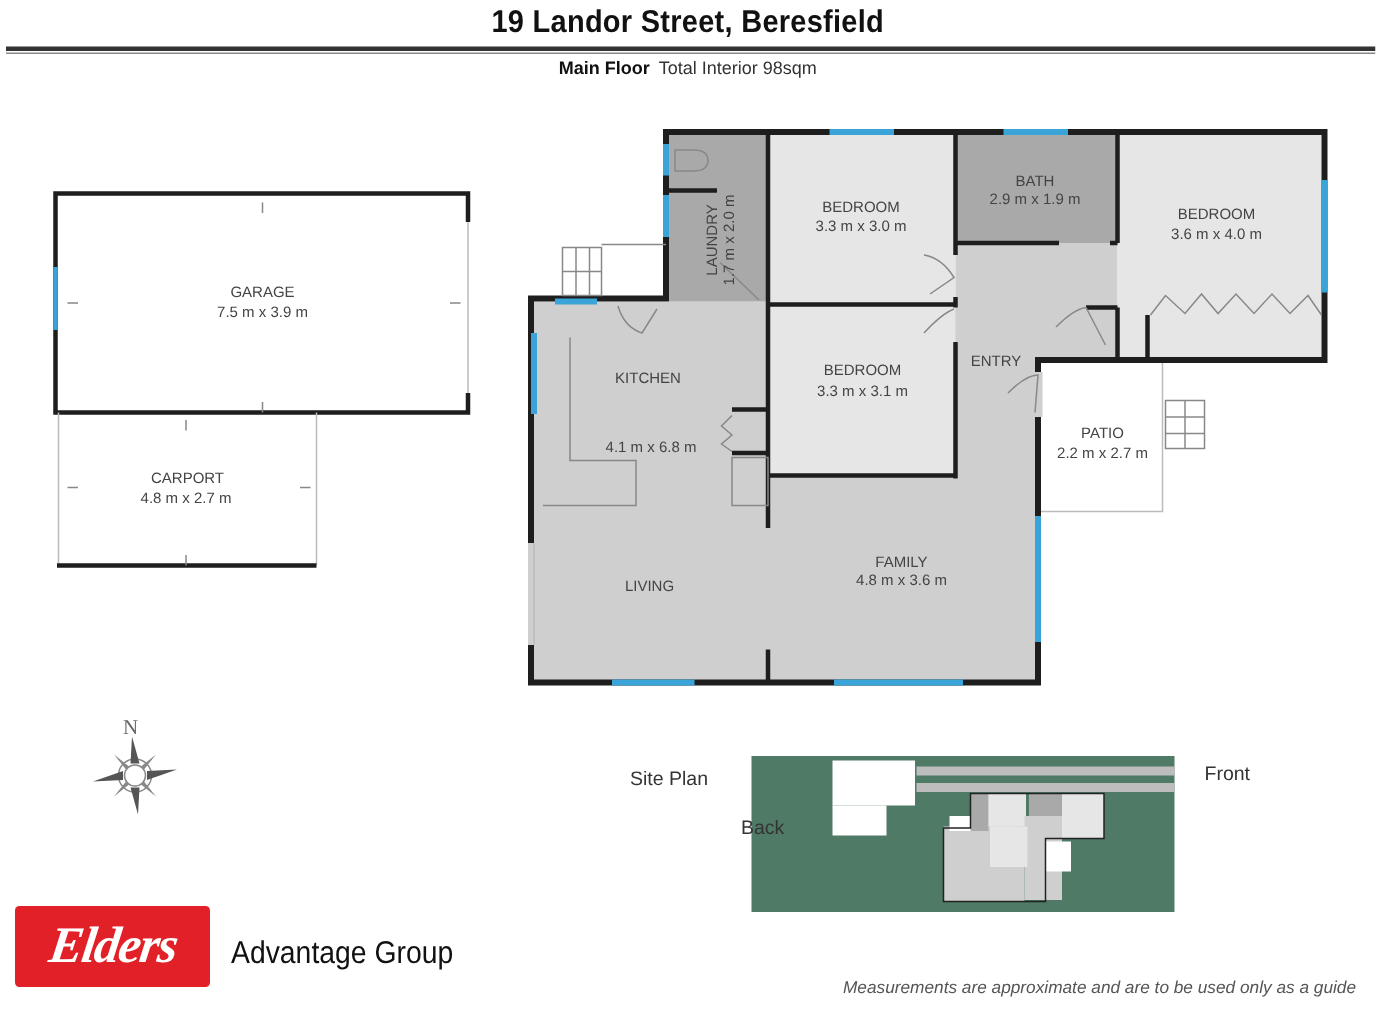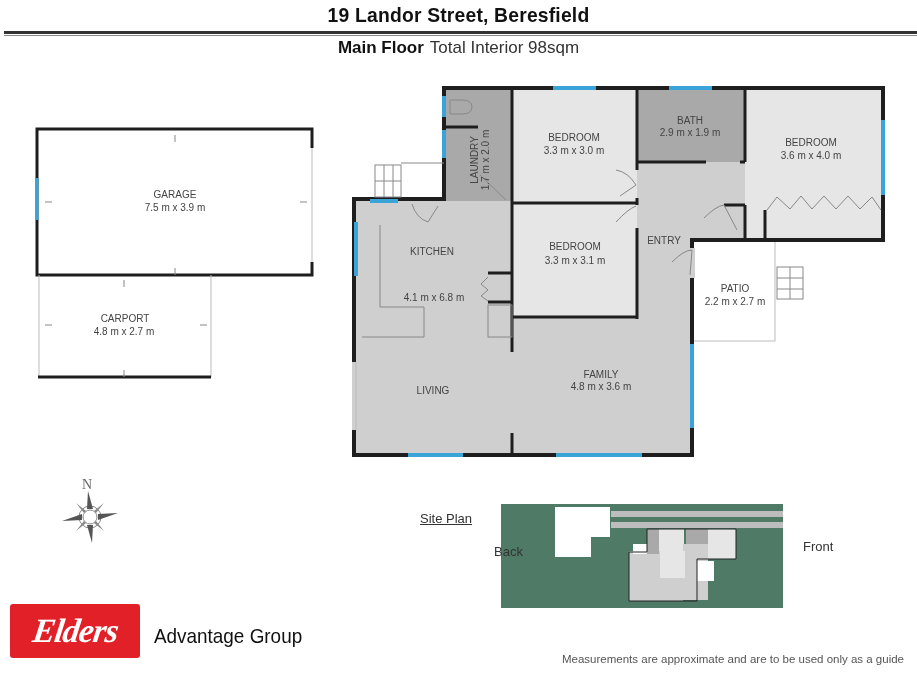--- a/index.html
+++ b/index.html
@@ -1,27 +1,27 @@
 <!DOCTYPE html>
 <html><head>
 <meta charset="utf-8">
 <style>
   html,body{margin:0;padding:0;background:#fff;}
   body{width:917px;height:675px;position:relative;overflow:hidden;font-family:"Liberation Sans",sans-serif;}
   .title{position:absolute;left:0;top:3px;width:917px;text-align:center;font-size:21px;font-weight:bold;color:#111;transform:scaleX(0.92);letter-spacing:0.2px;}
   .rule{position:absolute;left:4px;width:913px;background:#333;}
-  .subtitle{position:absolute;left:0;top:38px;width:917px;text-align:center;font-size:17px;color:#333;}
+  .subtitle{position:absolute;left:0;top:38px;width:917px;text-align:center;font-size:12px;color:#333;}
   .subtitle b{font-weight:bold;color:#111;margin-right:6px;}
   svg.plan{position:absolute;left:0;top:0;}
   .lbl{font-family:"Liberation Sans",sans-serif;fill:#444;font-size:10px;text-anchor:middle;}
   .site-lbl{position:absolute;font-size:13px;color:#333;}
   .logo{position:absolute;left:10px;top:604px;width:130px;height:54px;background:#e22027;border-radius:3px;display:flex;align-items:center;justify-content:center;}
   .logo span{color:#fff;font-family:"Liberation Serif",serif;font-style:italic;font-weight:bold;font-size:34px;letter-spacing:-1px;transform:skewX(-8deg);}
   .company{position:absolute;left:154px;top:624px;font-size:21px;color:#111;transform:scaleX(0.9);transform-origin:left;}
-  .disclaimer{position:absolute;right:13px;top:653px;font-size:11.5px;color:#555;}
+  .disclaimer{position:absolute;right:13px;top:653px;font-size:11.5px;font-style:italic;color:#555;}
 </style>
 </head>
 <body>
 
 <div class="title">19 Landor Street, Beresfield</div>
 <div class="rule" style="top:31px;height:3px;"></div>
 <div class="rule" style="top:35px;height:1px;background:#888;"></div>
 <div class="subtitle">
   <b>Main Floor</b><span>Total Interior  98sqm</span>
 </div>
@@ -198,21 +198,21 @@
     <rect x="686" y="529" width="22" height="15" fill="#a9a9a9"></rect>
     <rect x="708" y="529" width="28" height="30" fill="#e6e6e6"></rect>
     <rect x="683" y="544" width="25" height="56" fill="#cfcfcf"></rect>
     <rect x="660" y="551" width="25" height="27" fill="#e6e6e6"></rect>
     <rect x="697" y="561" width="17" height="20" fill="#fff"></rect>
     <rect x="633" y="544" width="14" height="10" fill="#fff"></rect>
     <path d="M647,529 L736,529 L736,559 L697,559 L697,601 L629,601 L629,552 L647,552 Z" fill="none" stroke="#222" stroke-width="1"></path>
   </g>
 </svg>
 
-<div class="site-lbl" style="left:420px;top:511px;text-decoration:underline;">Site Plan</div>
+<div class="site-lbl" style="left:420px;top:511px;">Site Plan</div>
 <div class="site-lbl" style="left:456px;top:544px;margin-left:38px;">Back</div>
-<div class="site-lbl" style="left:803px;top:539px;">Front</div>
+<div class="site-lbl" style="left:803px;top:508px;">Front</div>
 
 <div class="logo">
   <span>Elders</span>
 </div>
 <div class="company">Advantage Group</div>
 <div class="disclaimer">Measurements are approximate and are to be used only as a guide</div>
 
 </body></html>

